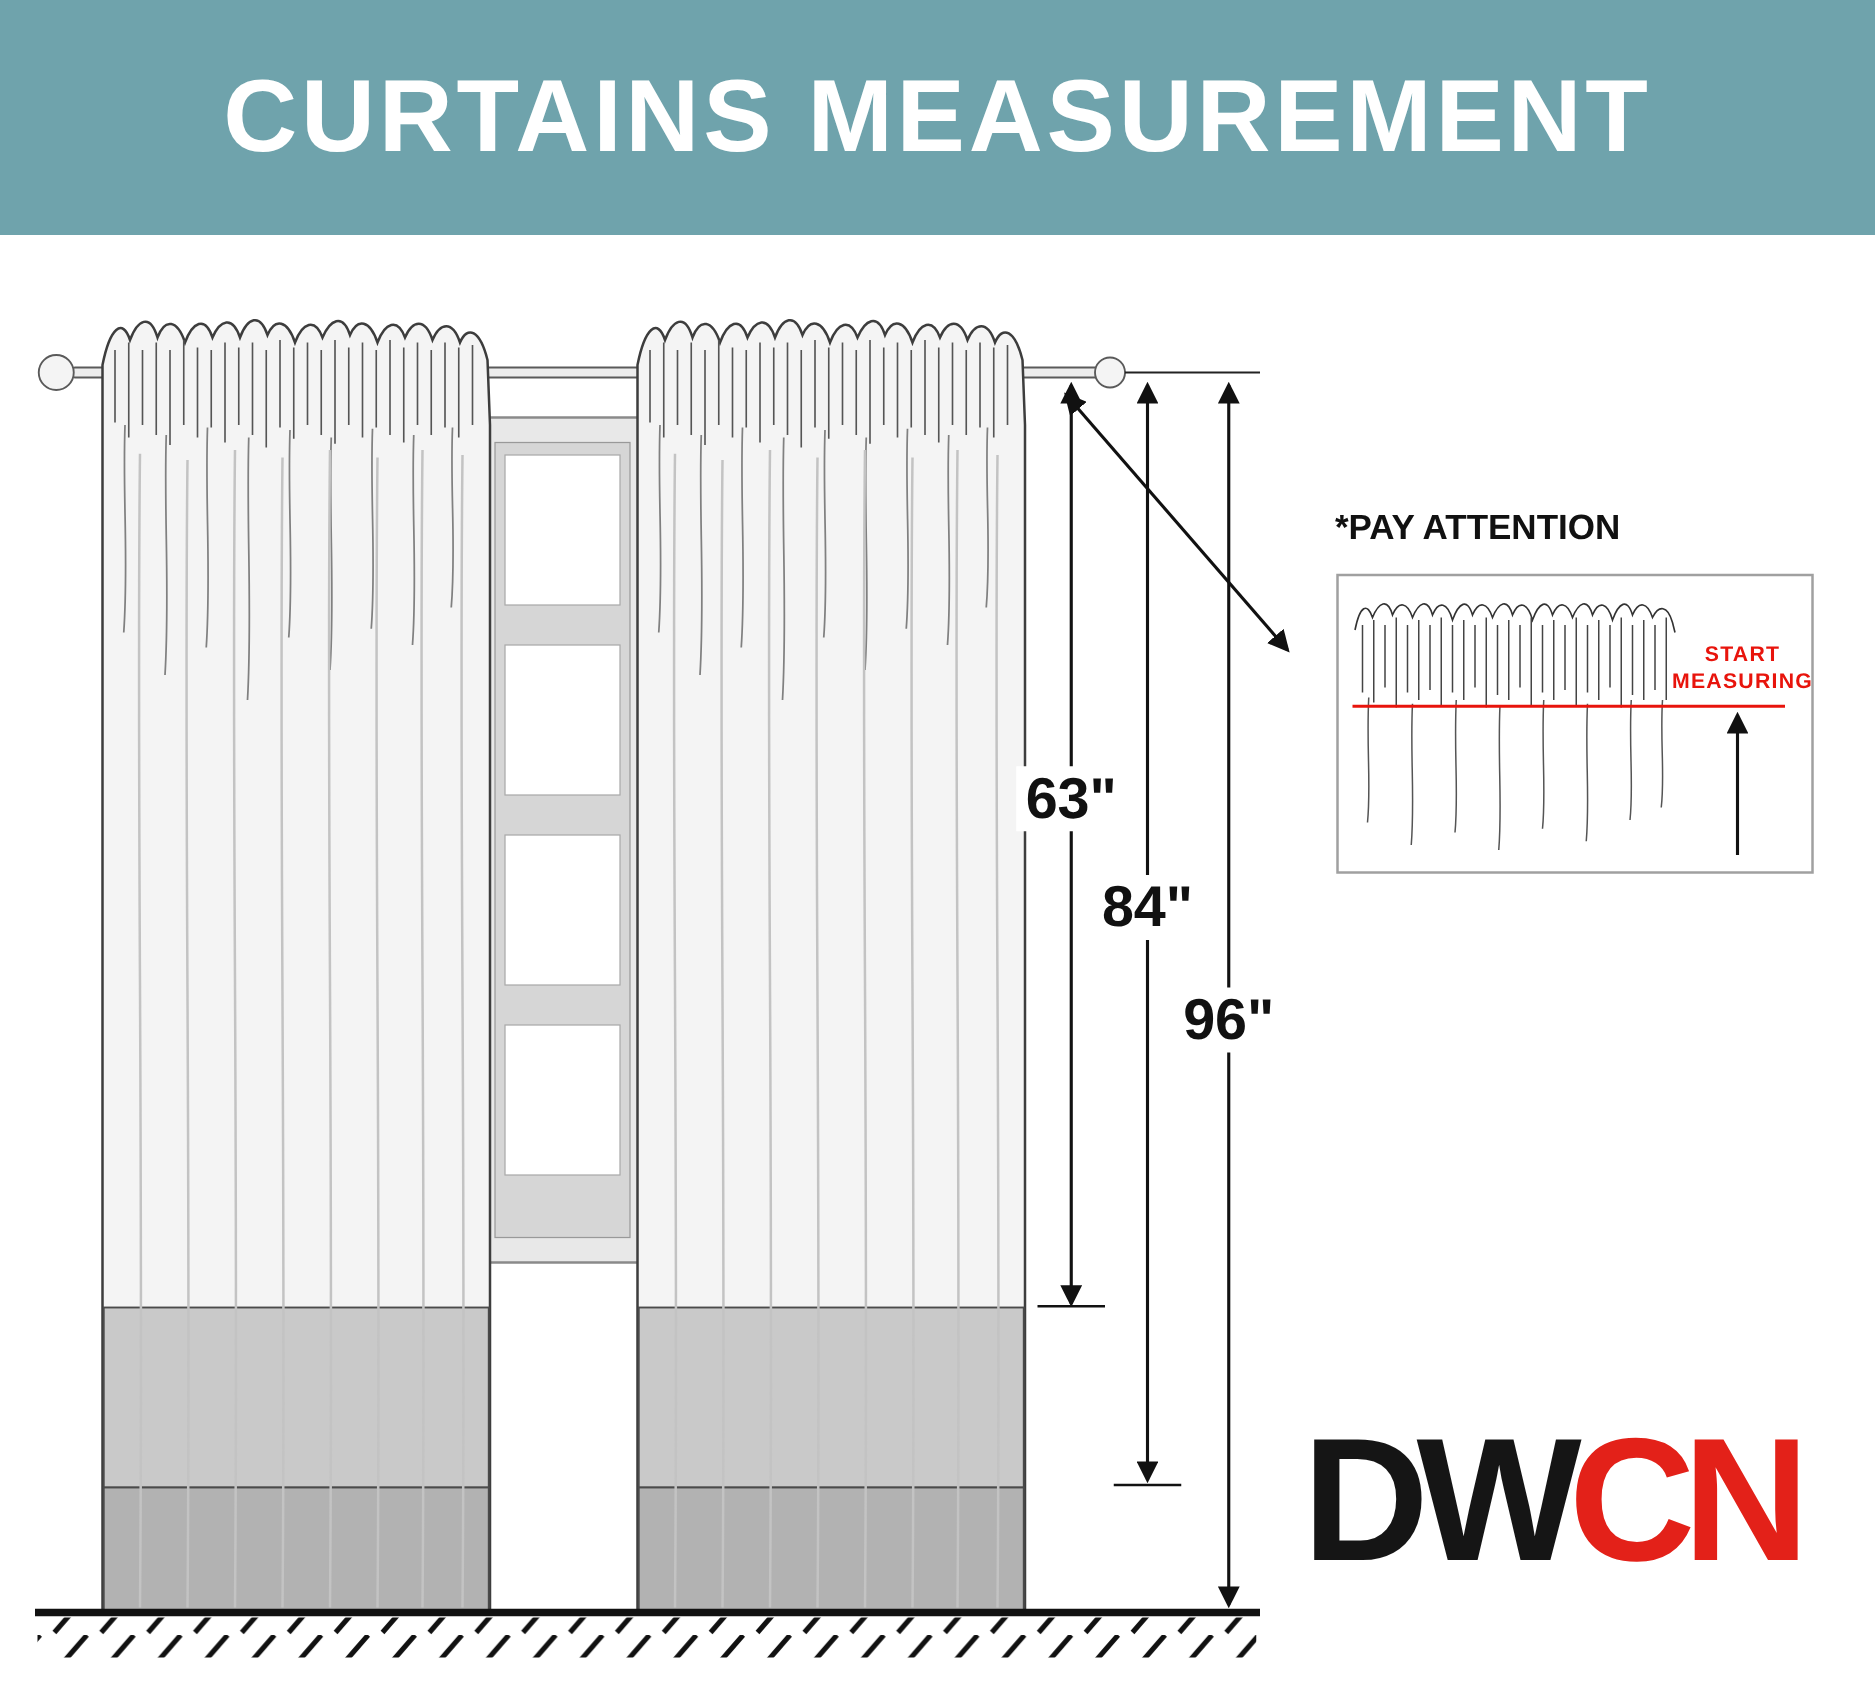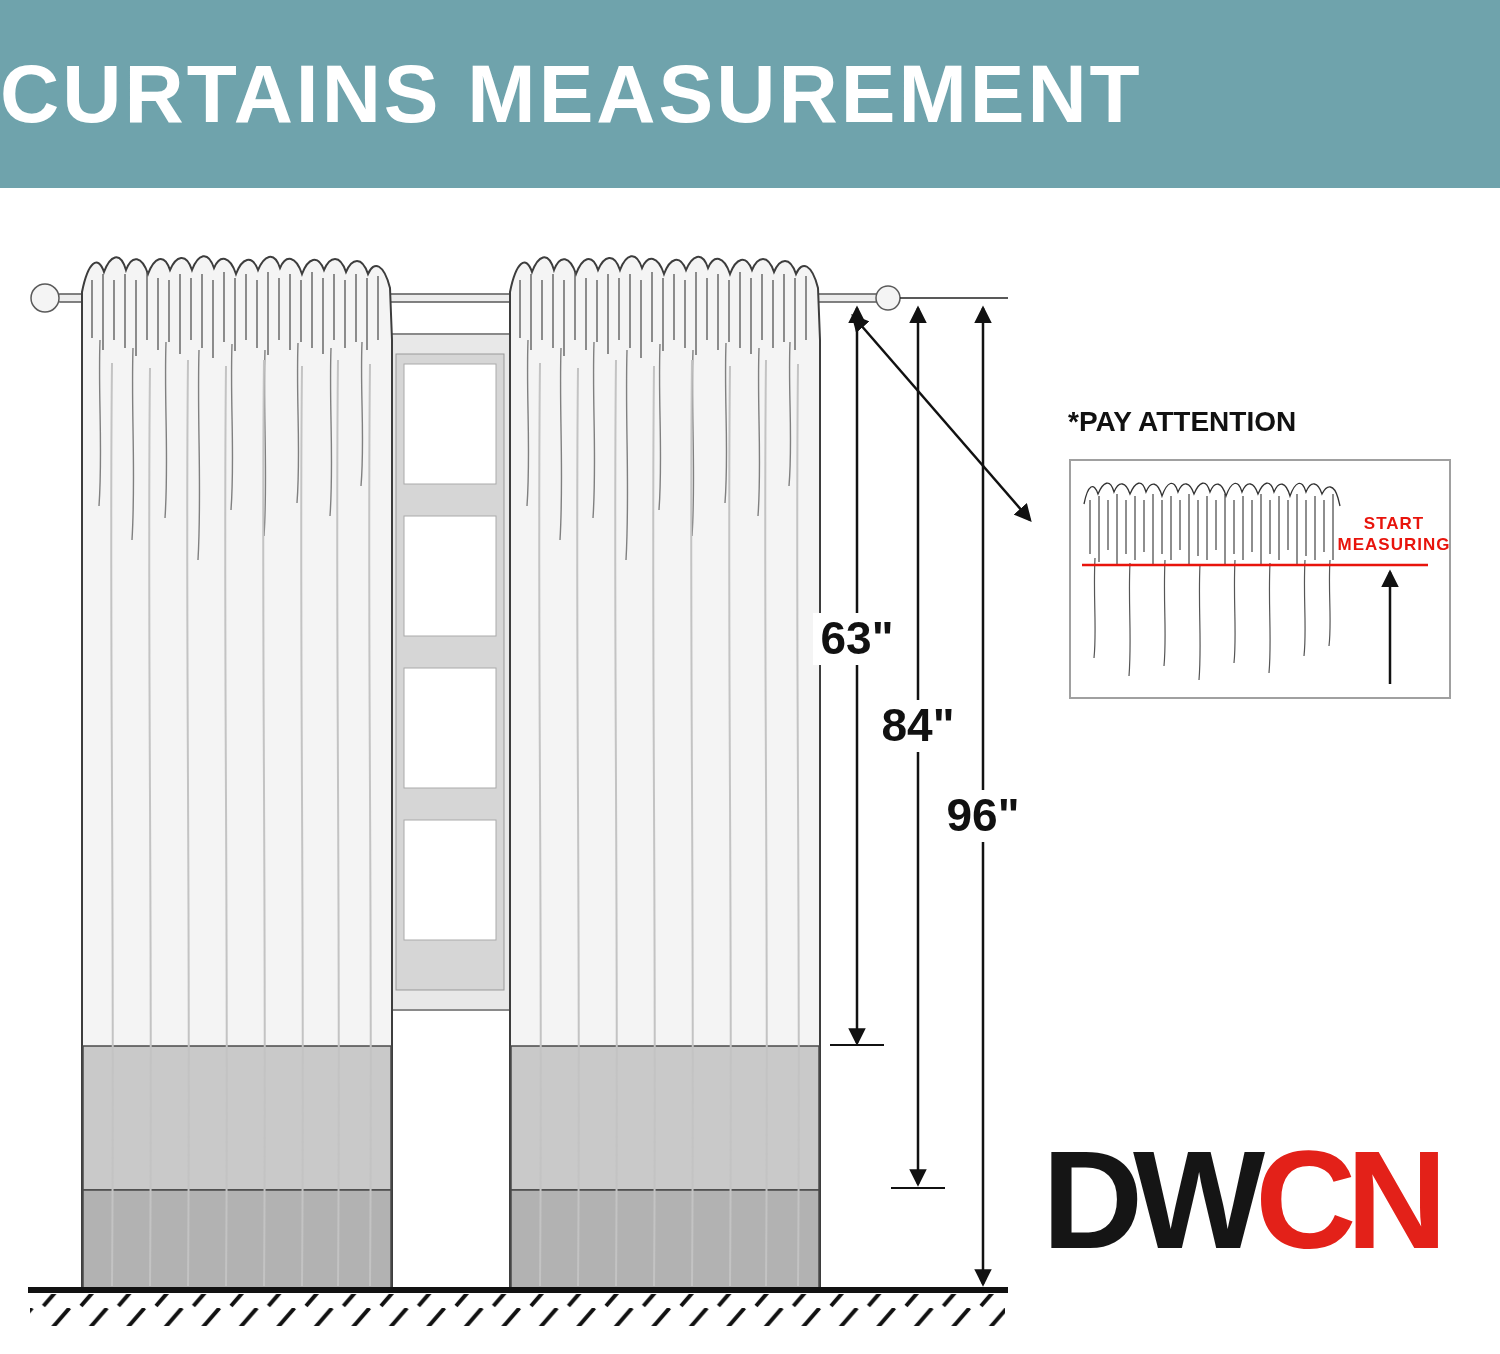--- a/index.html
+++ b/index.html
@@ -5,21 +5,21 @@
   html,body { margin:0; padding:0; }
   body {
     width:1500px; height:1354px;
     background:#ffffff;
     font-family:"Liberation Sans", sans-serif;
     overflow:hidden;
   }
   .header {
     width:100%; height:188px;
     background:#6FA3AC;
-    display:flex; align-items:center; justify-content:flex-start;
+    display:flex; align-items:center; justify-content:center;
   }
   .header h1 {
     margin:0;
     color:#ffffff;
     font-size:82px;
     font-weight:bold;
     letter-spacing:3px;
     white-space:nowrap;
   }
   .diagram svg { display:block; }

